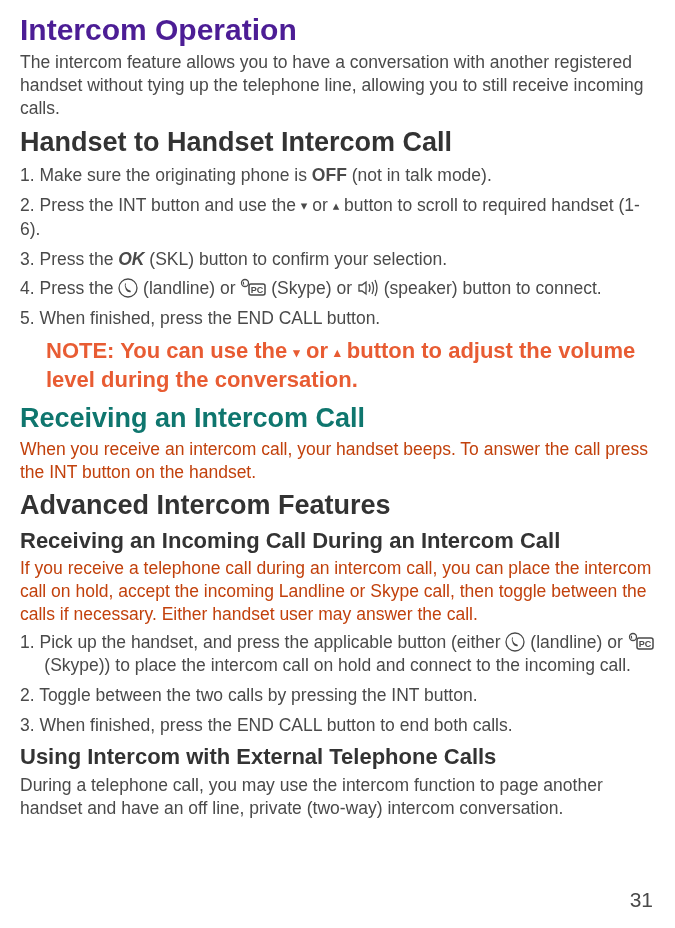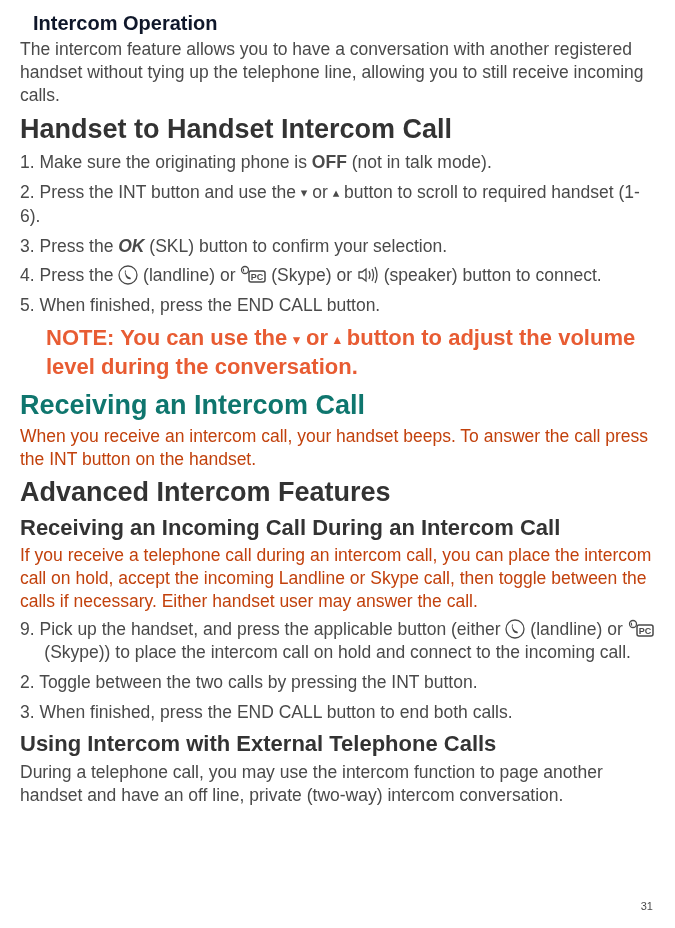--- a/index.html
+++ b/index.html
@@ -12,25 +12,24 @@
       height: 928px;
       padding: 10px 20px 10px 20px;
       font-family: 'Segoe UI', Arial, sans-serif;
       background: #fff;
       color: #4a4a4a;
       font-size: 17.5px;
       line-height: 1.3;
       position: relative;
     }
     .title {
-      color: #0f172a;
-      font-size: 20px;
+      color: #4c1d95;
+      font-size: 30px;
       font-weight: 600;
       margin-bottom: 2px;
-      margin-left: 13px;
     }
     .intro {
       color: #4a4a4a;
       margin-bottom: 6px;
     }
     .h1 {
       color: #333;
       font-size: 27px;
       font-weight: 600;
       margin-top: 4px;
@@ -84,21 +83,21 @@
       font-size: 13px;
     }
     .arrow-up::before {
       content: "▴";
       font-size: 13px;
     }
     .page-num {
       position: absolute;
       bottom: 15px;
       right: 22px;
-      font-size: 11px;
+      font-size: 21px;
       color: #4a4a4a;
     }
     svg {
       display: inline-block;
       vertical-align: middle;
       position: relative;
       top: -2px;
     }
   </style>
 </head>
@@ -147,21 +146,21 @@
 
 <div class="h2-red">Receiving an Intercom Call</div>
 <p class="redtext">When you receive an intercom call, your handset beeps. To answer the call press the INT button on the handset.</p>
 
 <div class="h1">Advanced Intercom Features</div>
 
 <div class="sub1">Receiving an Incoming Call During an Intercom Call</div>
 <p class="redtext">If you receive a telephone call during an intercom call, you can place the intercom call on hold, accept the incoming Landline or Skype call, then toggle between the calls if necessary. Either handset user may answer the call.</p>
 
 <p class="step" style="margin-top:6px;">
-  <span>9. Pick up the handset, and press the applicable button (either </span><svg width="20" height="20" viewBox="0 0 20 20">
+  <span>1. Pick up the handset, and press the applicable button (either </span><svg width="20" height="20" viewBox="0 0 20 20">
       <circle cx="10" cy="10" r="9" fill="none" stroke="#4a4a4a" stroke-width="1.3"></circle>
       <path d="M 7 5 Q 6 8 8 12 Q 10 15 13 14 L 12 12 Q 10 13 8 9 Q 7 7 8 6 Z" fill="#4a4a4a"></path>
     </svg><span> (landline) or </span><svg width="26" height="20" viewBox="0 0 26 20">
       <circle cx="5" cy="5" r="3.5" fill="none" stroke="#4a4a4a" stroke-width="1.3"></circle>
       <path d="M 3 3.5 Q 2.5 5 3.5 7 L 4.3 6.2 Q 3.8 5 4 4 Z" fill="#4a4a4a"></path>
       <rect x="9" y="6" width="16" height="11" rx="2" fill="none" stroke="#4a4a4a" stroke-width="1.5"></rect>
       <text x="17" y="15" text-anchor="middle" font-size="9" font-weight="bold" fill="#4a4a4a">PC</text>
     </svg><br>&nbsp;&nbsp;&nbsp;&nbsp;<span> (Skype)) to place the intercom call on hold and connect to the incoming call.</span>
 </p>
 

